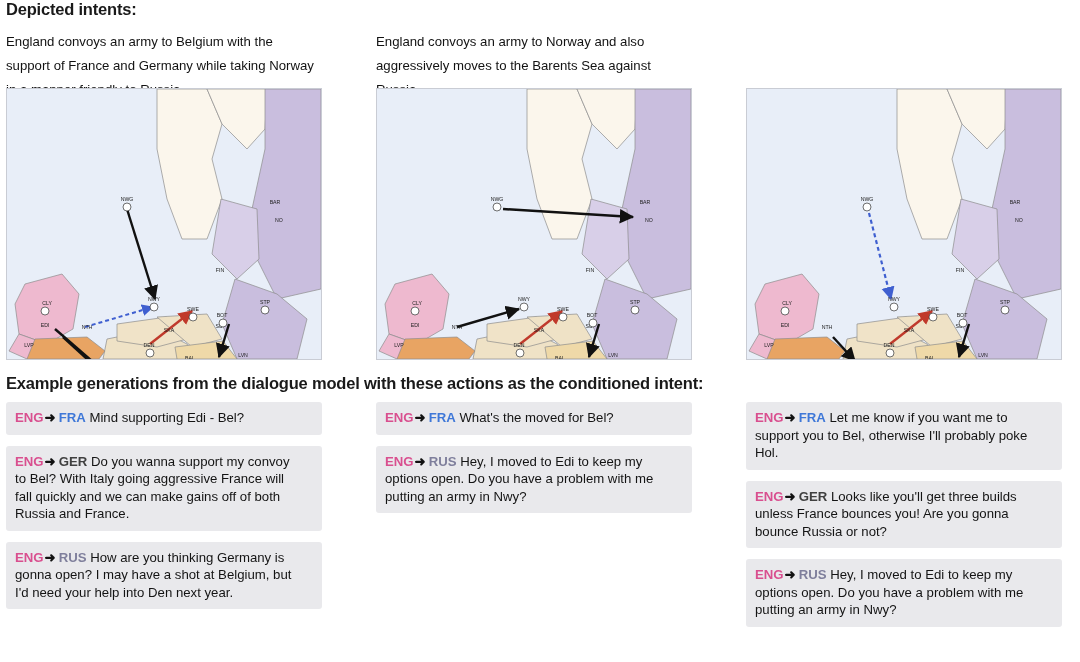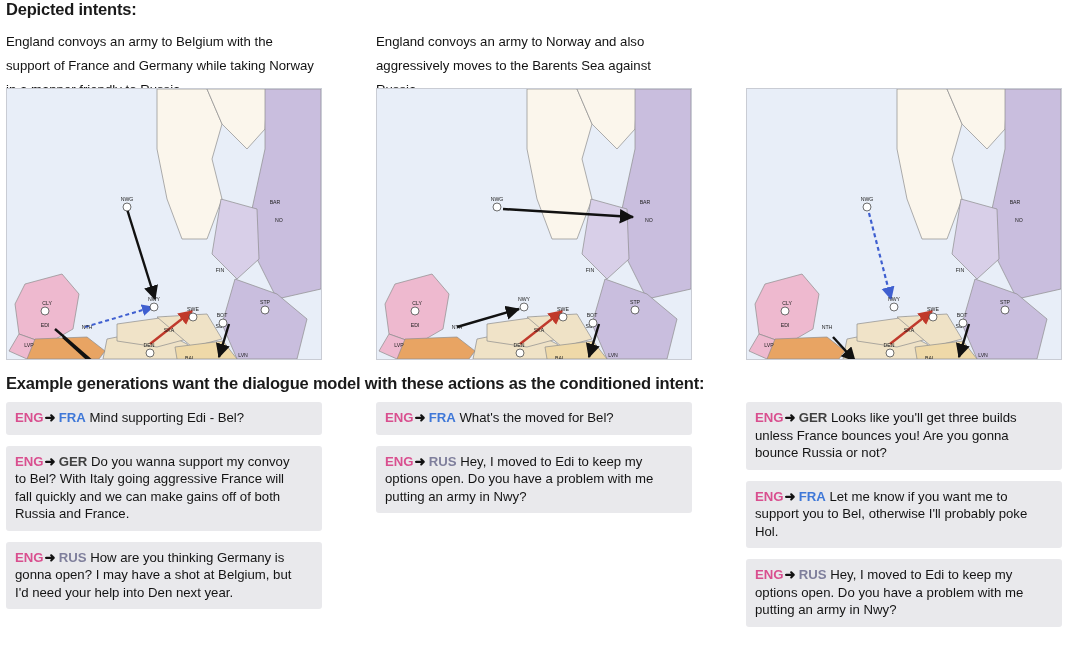--- a/index.html
+++ b/index.html
@@ -279,21 +279,21 @@
           <circle cx="147" cy="218" r="4"></circle>
           <circle cx="186" cy="228" r="4"></circle>
         <circle cx="216" cy="234" r="4"></circle>
           <circle cx="258" cy="221" r="4"></circle>
           <circle cx="38" cy="222" r="4"></circle>
         <circle cx="143" cy="264" r="4"></circle>
       </g>
     </svg>
   </div>
 
-  <div class="section-heading" id="heading-generations">Example generations want the dialogue model with these actions as the conditioned intent:</div>
+  <div class="section-heading" id="heading-generations">Example generations from the dialogue model with these actions as the conditioned intent:</div>
 
   <div class="msgcol c0">
     <div class="msg">
       <span class="pow pow-eng">ENG</span><span class="arrow-glyph">➜</span><span class="pow pow-fra">FRA</span>
       <span>Mind supporting Edi - Bel?</span>
     </div>
     <div class="msg">
       <span class="pow pow-eng">ENG</span><span class="arrow-glyph">➜</span><span class="pow pow-ger">GER</span>
       <span>Do you wanna support my convoy to Bel? With Italy going aggressive France will fall quickly and we can make gains off of both Russia and France.</span>
     </div>
@@ -309,26 +309,26 @@
       <span>What's the moved for Bel?</span>
     </div>
     <div class="msg">
       <span class="pow pow-eng">ENG</span><span class="arrow-glyph">➜</span><span class="pow pow-rus">RUS</span>
       <span>Hey, I moved to Edi to keep my options open. Do you have a problem with me putting an army in Nwy?</span>
     </div>
   </div>
 
   <div class="msgcol c2">
     <div class="msg">
+      <span class="pow pow-eng">ENG</span><span class="arrow-glyph">➜</span><span class="pow pow-fra">FRA</span>
+      <span>Let me know if you want me to support you to Bel, otherwise I'll probably poke Hol.</span>
+    </div>
+    <div class="msg">
       <span class="pow pow-eng">ENG</span><span class="arrow-glyph">➜</span><span class="pow pow-ger">GER</span>
       <span>Looks like you'll get three builds unless France bounces you! Are you gonna bounce Russia or not?</span>
     </div>
     <div class="msg">
-      <span class="pow pow-eng">ENG</span><span class="arrow-glyph">➜</span><span class="pow pow-fra">FRA</span>
-      <span>Let me know if you want me to support you to Bel, otherwise I'll probably poke Hol.</span>
-    </div>
-    <div class="msg">
       <span class="pow pow-eng">ENG</span><span class="arrow-glyph">➜</span><span class="pow pow-rus">RUS</span>
       <span>Hey, I moved to Edi to keep my options open. Do you have a problem with me putting an army in Nwy?</span>
     </div>
   </div>
 
 </div>
 
 </body></html>

